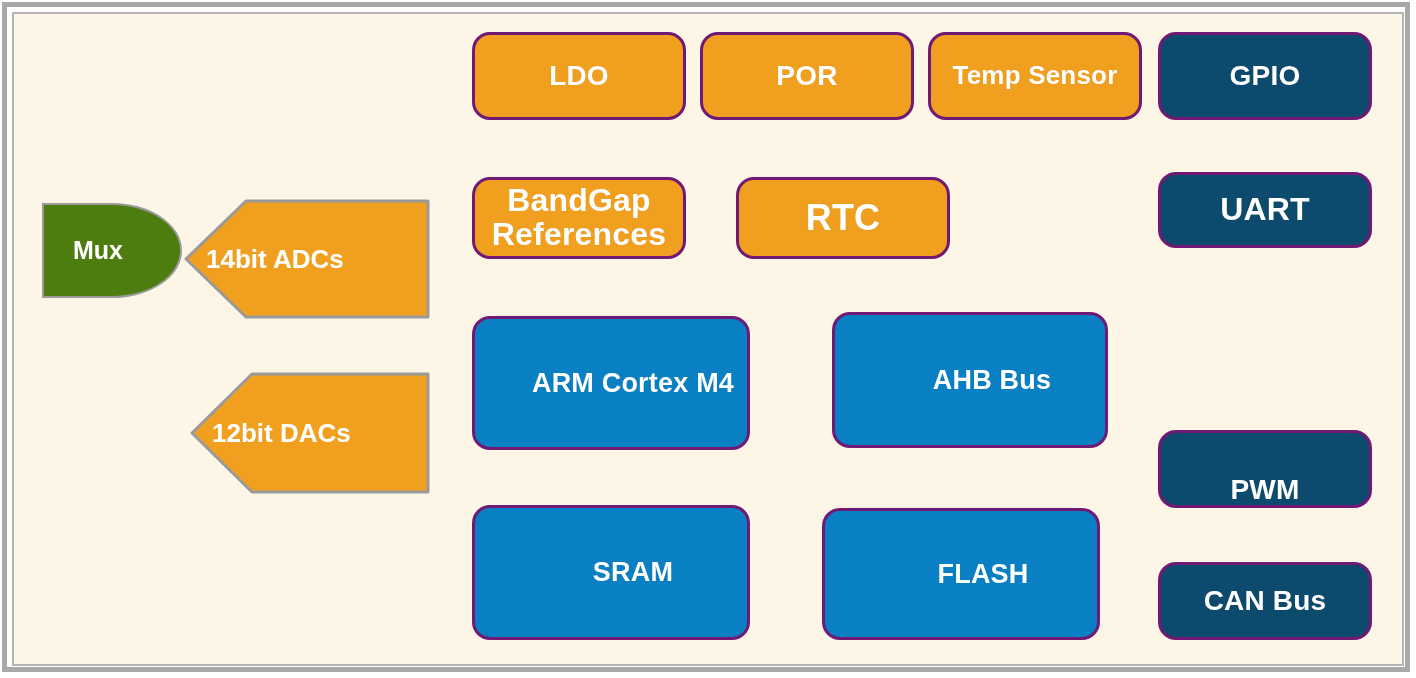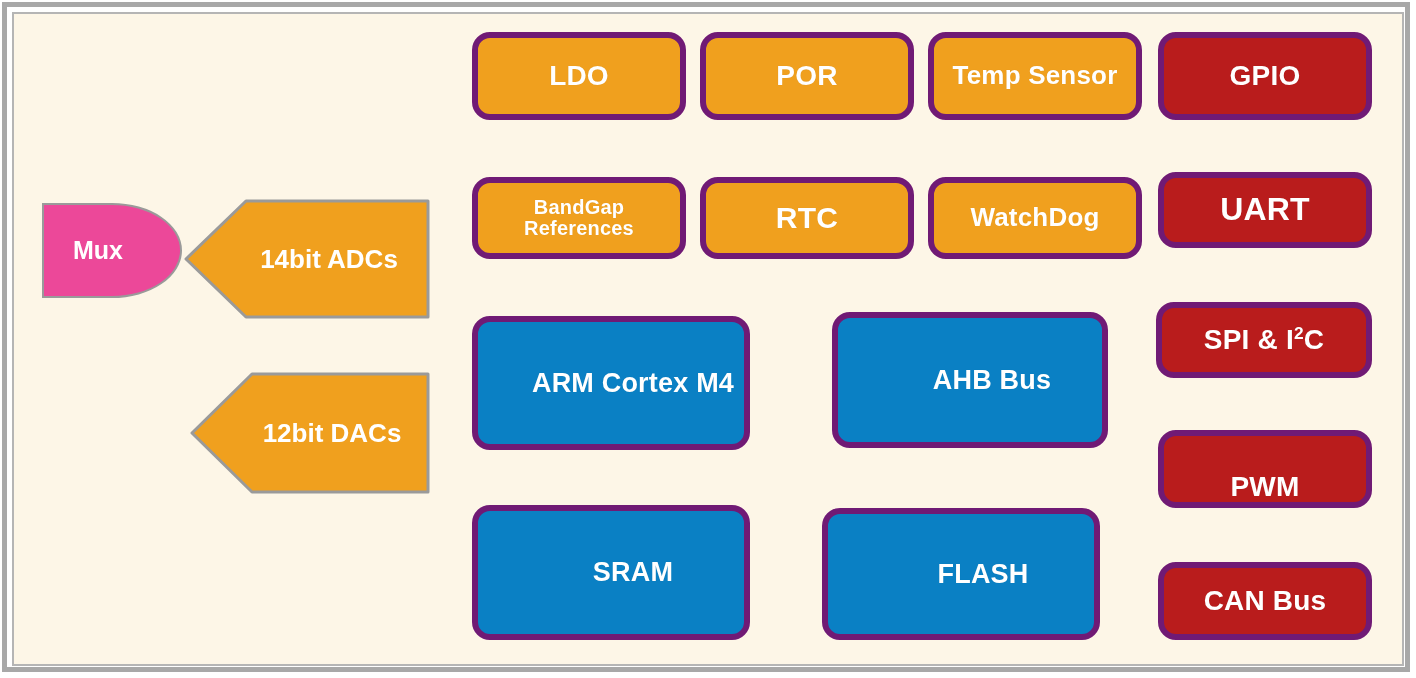--- a/index.html
+++ b/index.html
@@ -43,63 +43,63 @@
     position: absolute;
     box-sizing: border-box;
     display: flex;
     align-items: center;
     justify-content: center;
     text-align: center;
     color: #ffffff;
     font-weight: bold;
     letter-spacing: 0.2px;
     line-height: 1.06;
-    border: 6px solid #701a75;
+    border: 3px solid #701a75;
     border-radius: 18px;
     font-family: "Liberation Sans", sans-serif;
     font-stretch: condensed;
     text-shadow: 0 0 1px rgba(0,0,0,0.10);
   }
   .orange { background: #f0a01e; }
-  .green  { background: #b91c1c; }
+  .green  { background: #0c4a6e; }
   .blue   { background: #0a80c4; padding-left: 44px; }
 
   .blk .lbl { display: block; width: 100%; }
   .blk .lbl sup {
     font-size: 0.62em;
     vertical-align: super;
     line-height: 0;
   }
 
   
   #mux {
     position: absolute;
     box-sizing: border-box;
-    background: #ec4899;
+    background: #4d7c0f;
     border: 2px solid #9a9a9a;
     border-radius: 0 50% 50% 0 / 0 50% 50% 0;
     display: flex;
     align-items: center;
     justify-content: center;
     color: #fff;
     font-weight: bold;
     font-family: "Liberation Sans", sans-serif;
     font-stretch: condensed;
   }
   #mux .lbl { transform: translateX(-14px); }
 
   
   .arrow-wrap { position: absolute; }
   .arrow-wrap svg { display: block; width: 100%; height: 100%; }
   .arrow-wrap .arrow-text {
     position: absolute;
     inset: 0;
     display: flex;
     align-items: center;
-    justify-content: center;
+    justify-content: flex-start;
     color: #ffffff;
     font-weight: bold;
     font-family: "Liberation Sans", sans-serif;
     font-stretch: condensed;
     pointer-events: none;
   }
   .arrow-wrap .arrow-text .lbl { transform: translateX(22px); }
 </style>
 </head>
 <body>
@@ -135,34 +135,31 @@
   </div>
 
   <div class="blk orange" style="left:928px; top:32px; width:214px; height:88px; font-size:26px;">
     <span class="lbl">Temp Sensor</span>
   </div>
 
   <div class="blk orange" style="left:700px; top:32px; width:214px; height:88px; font-size:28px;">
     <span class="lbl">POR</span>
   </div>
 
-  <div class="blk orange" style="left:472px; top:177px; width:214px; height:82px; font-size:20px;">
+  <div class="blk orange" style="left:472px; top:177px; width:214px; height:82px; font-size:32px;">
     <span class="lbl">
       <span>BandGap</span><br>
       <span>References</span>
     </span>
   </div>
 
-  <div class="blk orange" style="left:700px; top:177px; width:214px; height:82px; font-size:30px;">
+  <div class="blk orange" style="left:736px; top:177px; width:214px; height:82px; font-size:36px;">
     <span class="lbl">RTC</span>
   </div>
 
-  <div class="blk orange" style="left:928px; top:177px; width:214px; height:82px; font-size:26px;">
-    <span class="lbl">WatchDog</span>
-  </div>
 
   <div class="blk blue" style="left:472px; top:316px; width:278px; height:134px; font-size:27px;">
     <span class="lbl">ARM Cortex M4</span>
   </div>
 
   <div class="blk blue" style="left:832px; top:312px; width:276px; height:136px; font-size:27px;">
     <span class="lbl">AHB Bus</span>
   </div>
 
   <div class="blk blue" style="left:472px; top:505px; width:278px; height:135px; font-size:27px;">
@@ -174,23 +171,20 @@
   </div>
 
   <div class="blk green" style="left:1158px; top:32px; width:214px; height:88px; font-size:28px;">
     <span class="lbl">GPIO</span>
   </div>
 
   <div class="blk green" style="left:1158px; top:172px; width:214px; height:76px; font-size:32px;">
     <span class="lbl">UART</span>
   </div>
 
-  <div class="blk green" style="left:1156px; top:302px; width:216px; height:76px; font-size:28px;">
-    <span class="lbl"><span>SPI &amp; I</span><sup>2</sup><span>C</span></span>
-  </div>
 
   <div class="blk green" style="left:1158px; top:430px; width:214px; height:78px; font-size:28px;align-items:flex-end;">
     <span class="lbl">PWM</span>
   </div>
 
   <div class="blk green" style="left:1158px; top:562px; width:214px; height:78px; font-size:28px;">
     <span class="lbl">CAN Bus</span>
   </div>
 </div>
 

